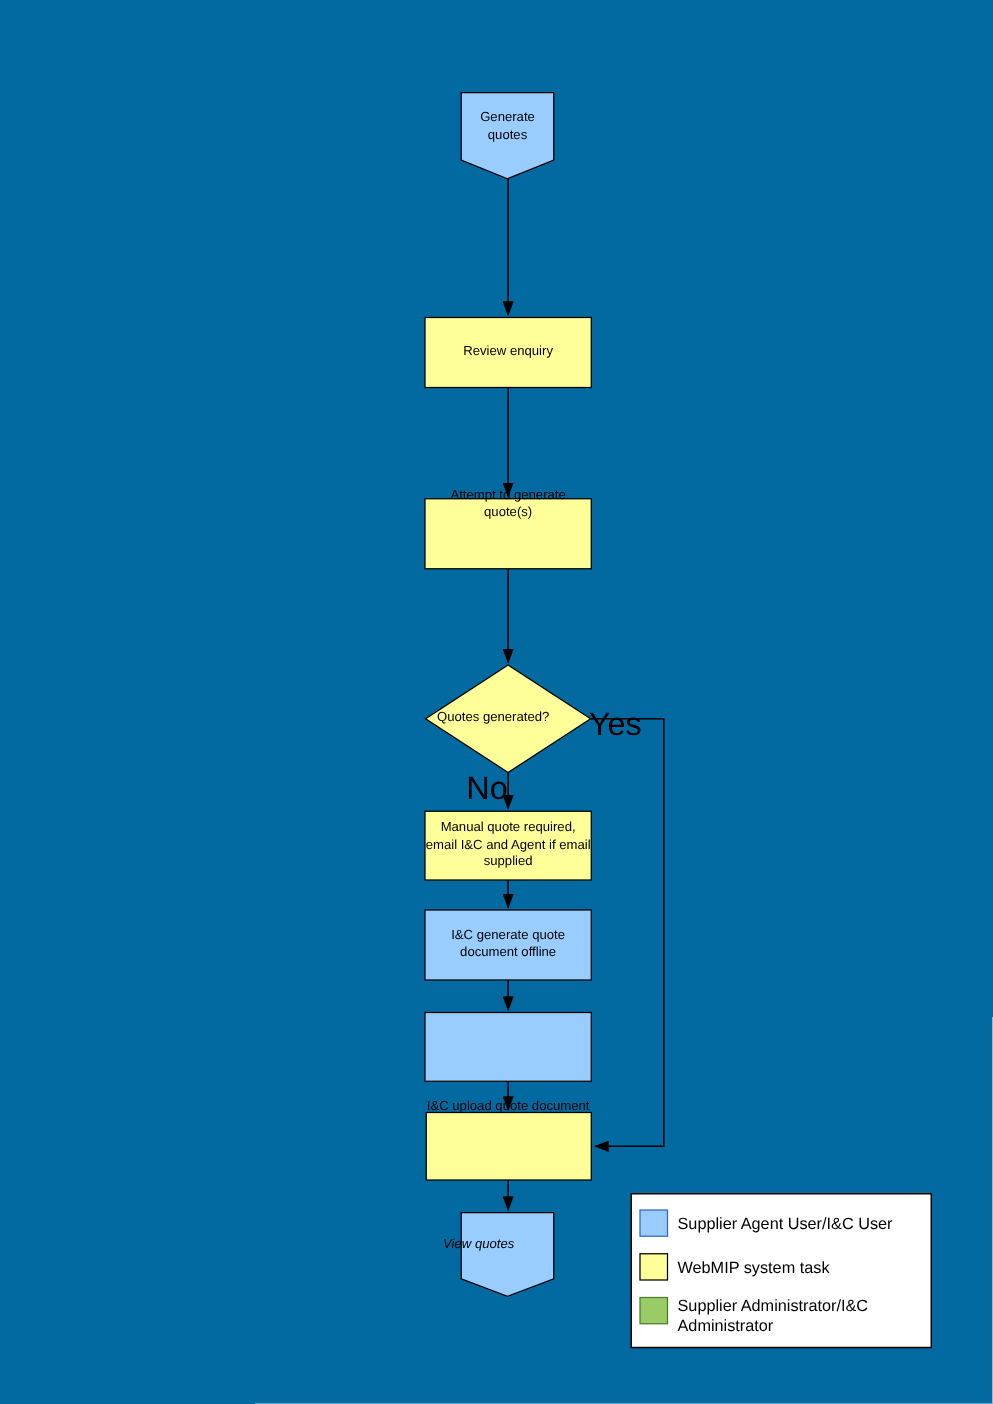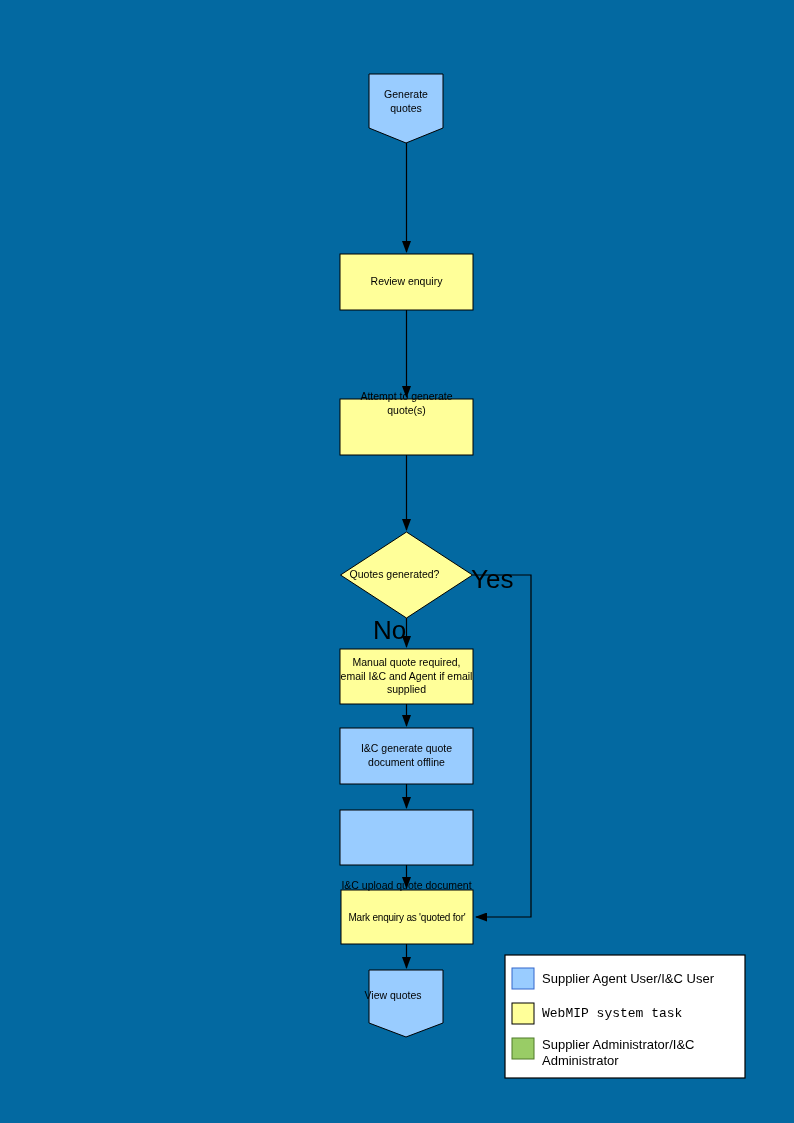--- a/index.html
+++ b/index.html
@@ -78,23 +78,22 @@
     <rect x="512" y="1038" width="22" height="21" stroke-width="1" stroke="#4F7A28" fill="#99CC66"></rect>
   </svg>
 
   <div class="node-label" style="left:369px; top:76px; width:74px; height:52px;">Generate quotes</div>
   <div class="node-label" style="left:340px; top:254px; width:133px; height:56px;border-radius:19px;">Review enquiry</div>
   <div class="node-label" style="left:340px; top:376px; width:133px; height:56px;">Attempt to generate quote(s)</div>
   <div class="node-label" style="left:344px; top:534px; width:101px; height:82px;text-align:right;">Quotes generated?</div>
   <div class="node-label" style="left:340px; top:728px; width:133px; height:56px;">I&amp;C generate quote document offline</div>
   <div class="node-label" style="left:340px; top:649px; width:133px; height:55px;">Manual quote required, email I&amp;C and Agent if email supplied</div>
   <div class="node-label" style="left:340px; top:858px; width:133px; height:55px;">I&amp;C upload quote document</div>
-  <div class="node-label tight" style="left:339px; top:890px; width:136px; height:54px;">Mark enquiry as 'quoted for'</div>
-  <div class="node-label" style="left:363px; top:968px; width:60px; height:55px;">View quotes</div>
+  <div class="node-label" style="left:353px; top:968px; width:60px; height:55px;font-style:italic;">View quotes</div>
 
   <div class="edge-label" style="left:471px; top:566px;">Yes</div>
   <div class="edge-label" style="left:373px; top:617px;">No</div>
 
   <div class="legend-label nowrap" style="left:542px; top:971px;">Supplier Agent User/I&amp;C User</div>
-  <div class="legend-label nowrap" style="left:542px; top:1006px;font-family:Liberation Mono, monospace;">WebMIP system task</div>
+  <div class="legend-label nowrap" style="left:542px; top:1006px;">WebMIP system task</div>
   <div class="legend-label" style="left:542px; top:1037px; width:172px;">Supplier Administrator/I&amp;C Administrator</div>
 
 </div>
 
 </body></html>

